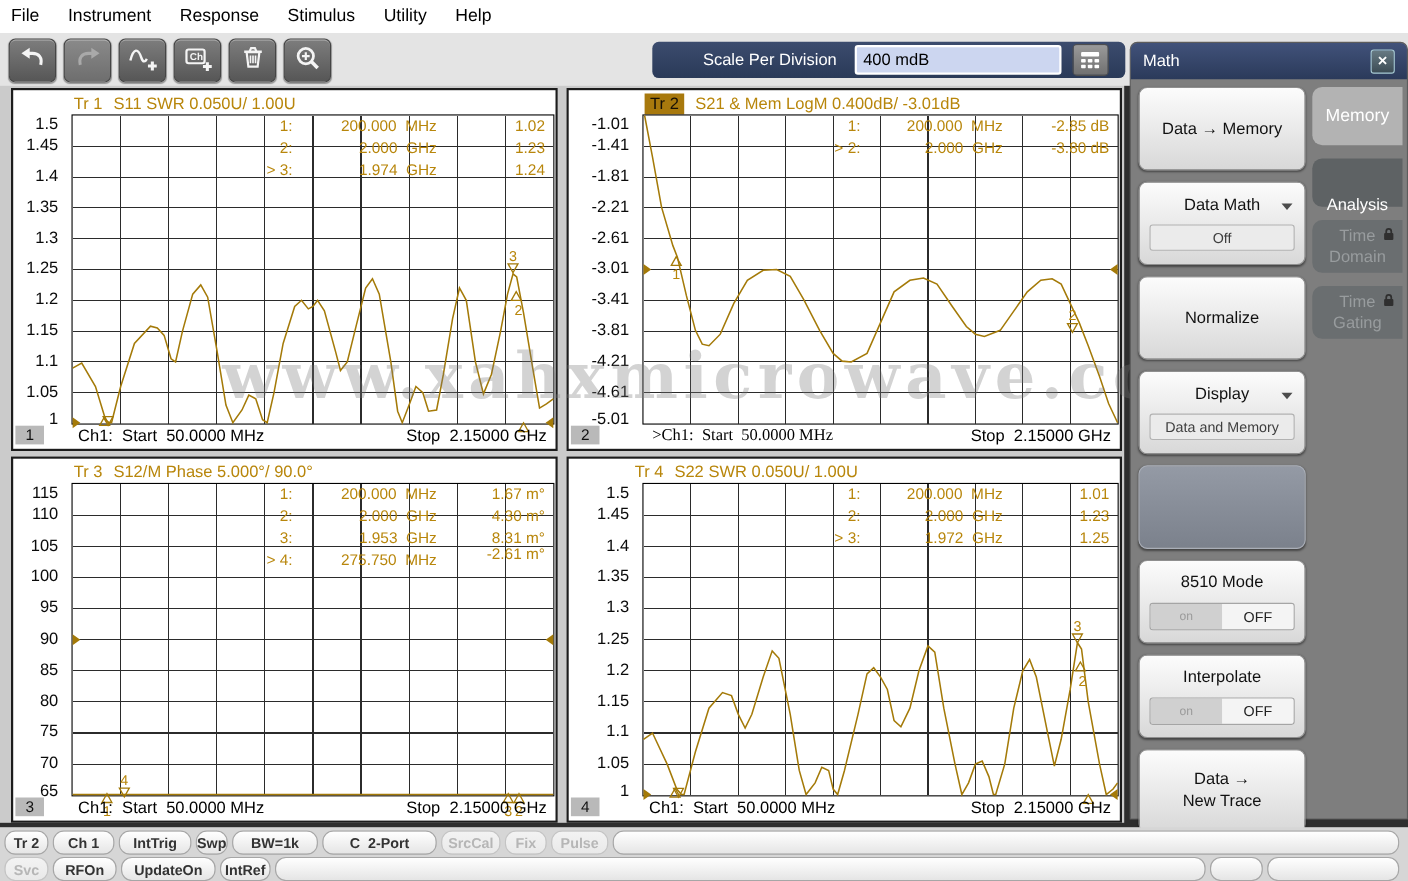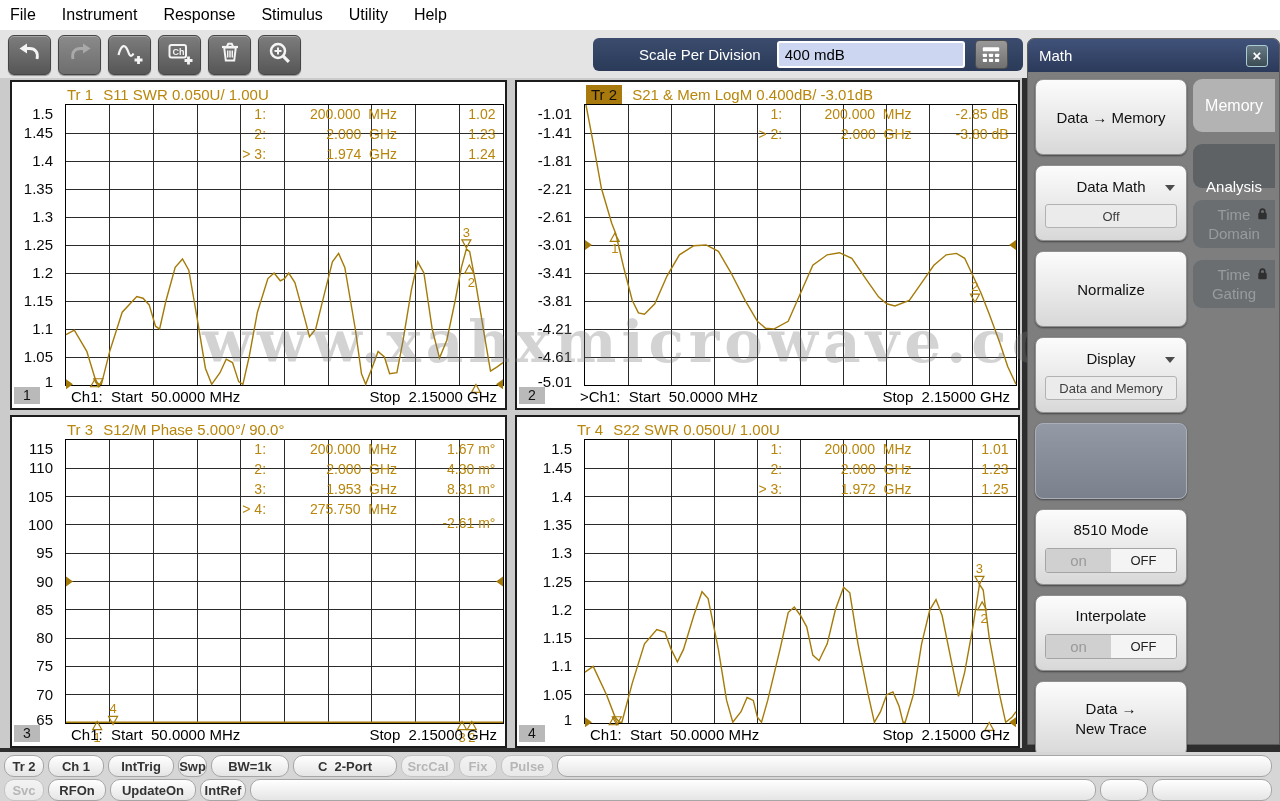--- a/index.html
+++ b/index.html
@@ -56,21 +56,21 @@
         display:flex;flex-direction:column;align-items:center;justify-content:center;
         font-size:15px;color:#111;text-align:center;}
   .mbtn.empty{background:linear-gradient(#949aa5,#7b818c);border:1px solid #a9aeb8;}
   .mbtn .drop-label{position:relative;width:100%;text-align:center;}
   .caret{position:absolute;right:11px;top:50%;margin-top:-2px;width:0;height:0;
          border-left:5px solid transparent;border-right:5px solid transparent;border-top:6px solid #4c4c4c;}
   .value-box{width:130px;height:22px;margin-top:9px;background:#ebebeb;border:1px solid #b2b2b2;
              border-radius:3px;font-size:13px;color:#3e3e3e;display:flex;align-items:center;justify-content:center;}
   .toggle{width:130px;height:23px;margin-top:10px;border:1px solid #a5a5a5;border-radius:3px;
           display:flex;overflow:hidden;}
-  .toggle .on{flex:1;background:#d0d0d0;color:#9a9a9a;font-size:15px;display:flex;align-items:center;justify-content:center;}
+  .toggle .on{flex:1;background:#d0d0d0;color:#9a9a9a;font-size:11px;display:flex;align-items:center;justify-content:center;}
   .toggle .off{flex:1;background:#f4f4f4;color:#222;font-size:13px;display:flex;align-items:center;justify-content:center;}
   .two-line{line-height:20px;}
   .math-tabs{position:absolute;left:165px;top:40px;width:82px;}
   .mtab{position:relative;border-radius:9px 0 0 9px;margin-bottom:12px;display:flex;align-items:center;
         justify-content:center;font-size:15px;text-align:center;line-height:19px;}
   .mtab.active{height:53px;background:#b3b3b3;color:#fff;font-size:16px;}
   .mtab.normal{height:44px;background:#5e6264;color:#fff;}
   .mtab.locked{height:48px;background:#6a6e70;color:#989c9e;}
   .lock{position:absolute;top:5px;right:7px;}
   .statusbar{position:absolute;left:0;top:752px;width:1280px;height:49px;background:#d6d6d6;z-index:20;}
@@ -268,21 +268,21 @@
       <div class="readout" style="left: 67px; top: 22px; width: 431px; height: 280px;">
         <span class="ro-cell" style="top: 2px; right: 54%;">1:</span>
         <span class="ro-cell" style="top: 2px; right: 24%;">200.000  MHz</span>
         <span class="ro-cell" style="top: 2px; right: 1.5%;">-2.85 dB</span>
         <span class="ro-cell" style="top: 22px; right: 54%;">&gt; 2:</span>
         <span class="ro-cell" style="top: 22px; right: 24%;">2.000  GHz</span>
         <span class="ro-cell" style="top: 22px; right: 1.5%;">-3.80 dB</span>
       </div>
       <div class="plot-bottom">
         <span class="badge">2</span>
-        <span class="chline" style="left: 63px;">&gt;Ch1:  Start  50.0000 MHz</span>
+        <span class="chline" style="left: 76px; font-family: Liberation Serif, serif;">&gt;Ch1:  Start  50.0000 MHz</span>
         <span class="stopline">Stop  2.15000 GHz</span>
       </div>
     </div>
     <div class="plot" style="left: 10px; top: 415px; width: 497px; height: 333px;">
       <div class="plot-title" style="padding-left: 55px;"><span class="tr-label">Tr 3</span><span class="title-rest">S12/M Phase 5.000°/ 90.0°</span></div>
       <div class="yaxis" style="top: 22px; height: 283px; width: 47px;">
         <div class="ytick" style="top: 9px;">115</div>
         <div class="ytick" style="top: 28.3px;">110</div>
         <div class="ytick" style="top: 56.6px;">105</div>
         <div class="ytick" style="top: 84.9px;">100</div>
@@ -332,21 +332,21 @@
         <span class="ro-cell" style="top: 2px; right: 24%;">200.000  MHz</span>
         <span class="ro-cell" style="top: 2px; right: 1.5%;">1.67 m°</span>
         <span class="ro-cell" style="top: 22px; right: 54%;">2:</span>
         <span class="ro-cell" style="top: 22px; right: 24%;">2.000  GHz</span>
         <span class="ro-cell" style="top: 22px; right: 1.5%;">4.30 m°</span>
         <span class="ro-cell" style="top: 42px; right: 54%;">3:</span>
         <span class="ro-cell" style="top: 42px; right: 24%;">1.953  GHz</span>
         <span class="ro-cell" style="top: 42px; right: 1.5%;">8.31 m°</span>
         <span class="ro-cell" style="top: 62px; right: 54%;">&gt; 4:</span>
         <span class="ro-cell" style="top: 62px; right: 24%;">275.750  MHz</span>
-        <span class="ro-cell" style="top: 76px; right: 1.5%;">-2.61 m°</span>
+        <span class="ro-cell" style="top: 56px; right: 1.5%;">-2.61 m°</span>
       </div>
       <div class="plot-bottom">
         <span class="badge">3</span>
         <span class="chline" style="left: 59px;">Ch1:  Start  50.0000 MHz</span>
         <span class="stopline">Stop  2.15000 GHz</span>
       </div>
     </div>
     <div class="plot" style="left: 515px; top: 415px; width: 505px; height: 333px;">
       <div class="plot-title" style="padding-left: 60px;"><span class="tr-label">Tr 4</span><span class="title-rest">S22 SWR 0.050U/ 1.00U</span></div>
       <div class="yaxis" style="top: 22px; height: 283px; width: 61px;">

